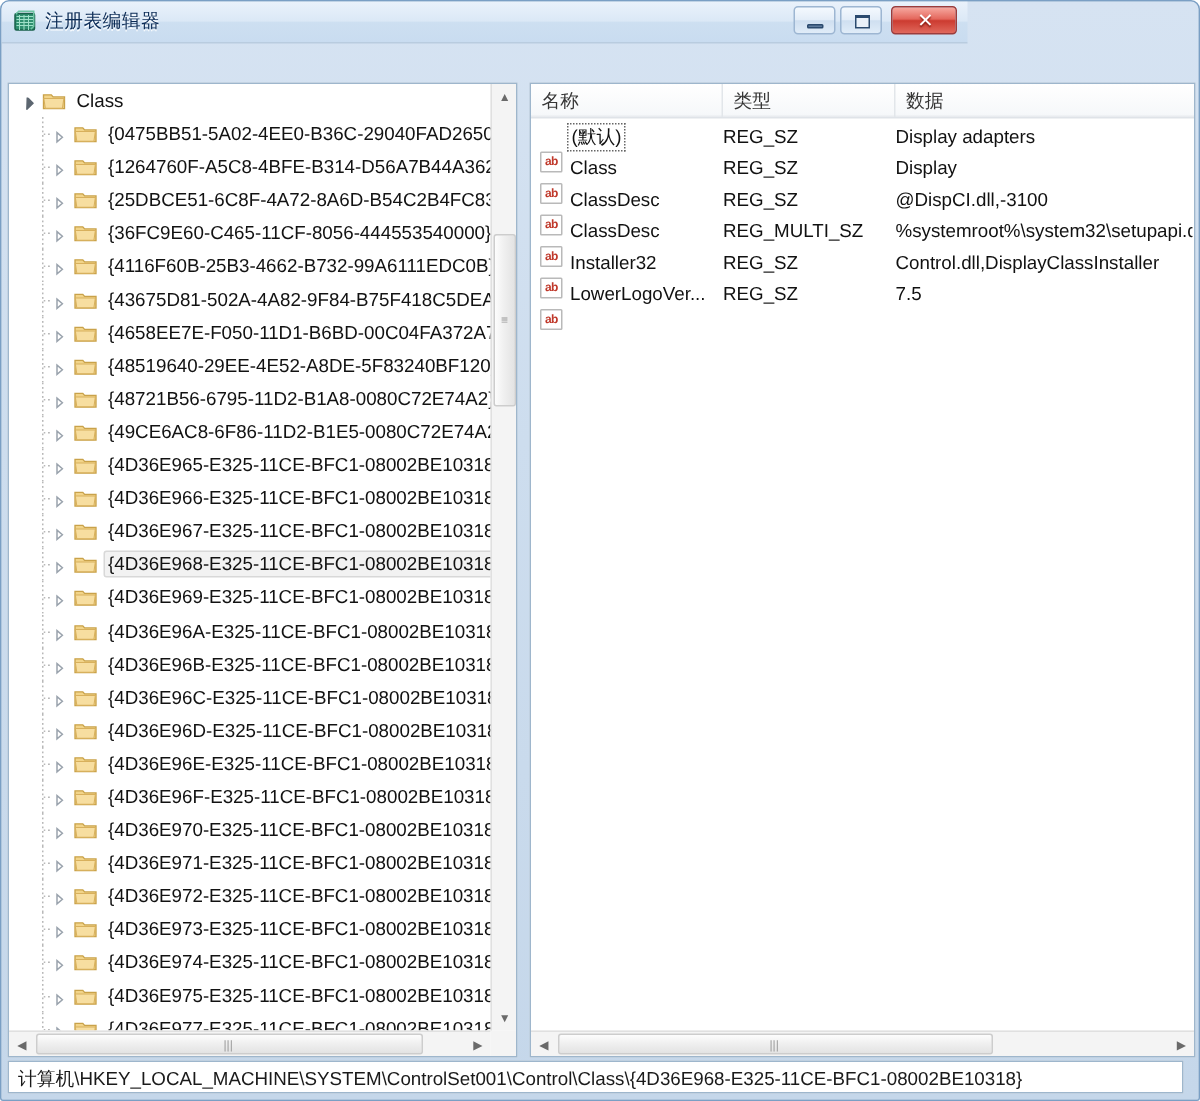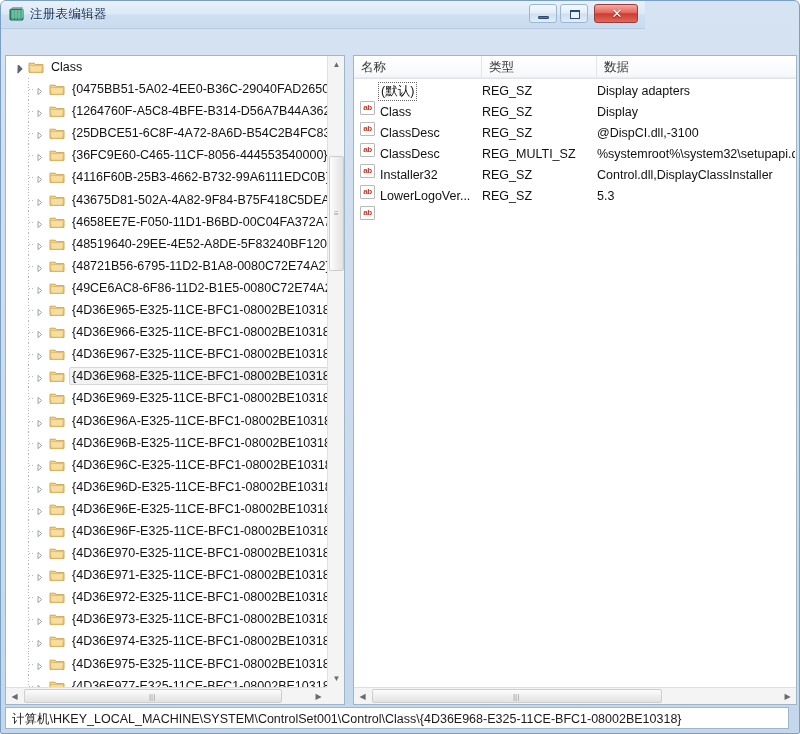--- a/index.html
+++ b/index.html
@@ -691,21 +691,21 @@
           <div class="lrow" style="top: 109px;">
             <span class="ab-icon">ab</span>
             <span class="lname">Installer32</span>
             <span class="ltype">REG_SZ</span>
             <span class="ldata">Control.dll,DisplayClassInstaller</span>
           </div>
           <div class="lrow" style="top: 130px;">
             <span class="ab-icon">ab</span>
             <span class="lname">LowerLogoVer...</span>
             <span class="ltype">REG_SZ</span>
-            <span class="ldata">5.3</span>
+            <span class="ldata">7.5</span>
           </div>
         </div>
 
       <div class="sb-h" style="right:0;">
         <div class="sb-arrow" style="left:0">◀</div>
         <div class="sb-arrow" style="right:0">▶</div>
         <div class="sb-thumb h" style="left:18px;top:1px;height:14px;width:290px;">
           <span class="grip" style="left:50%;top:2px;margin-left:-4px;">|||</span>
         </div>
       </div>

